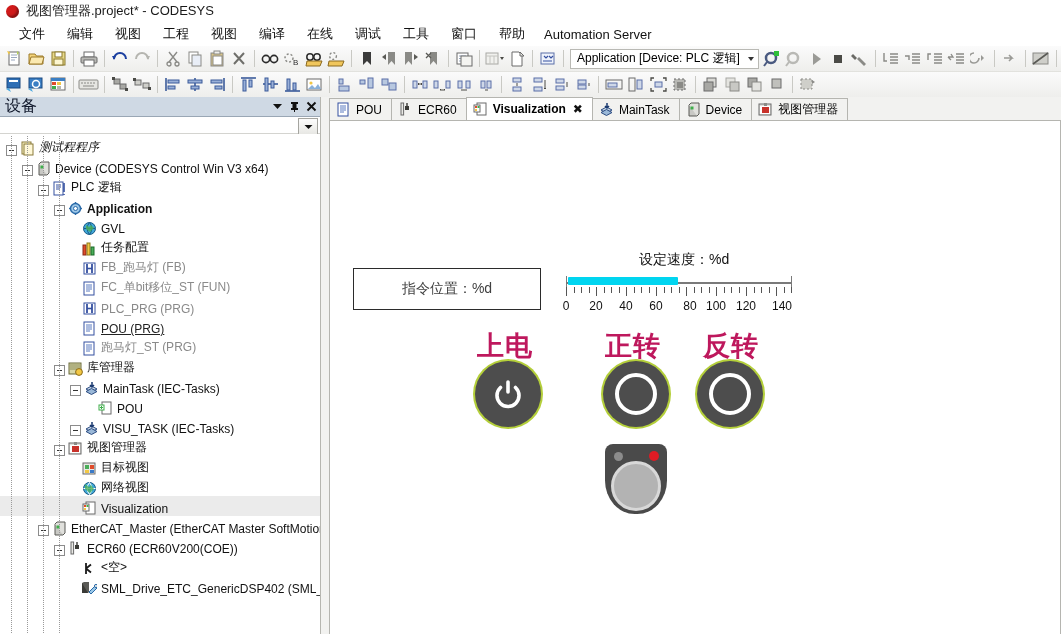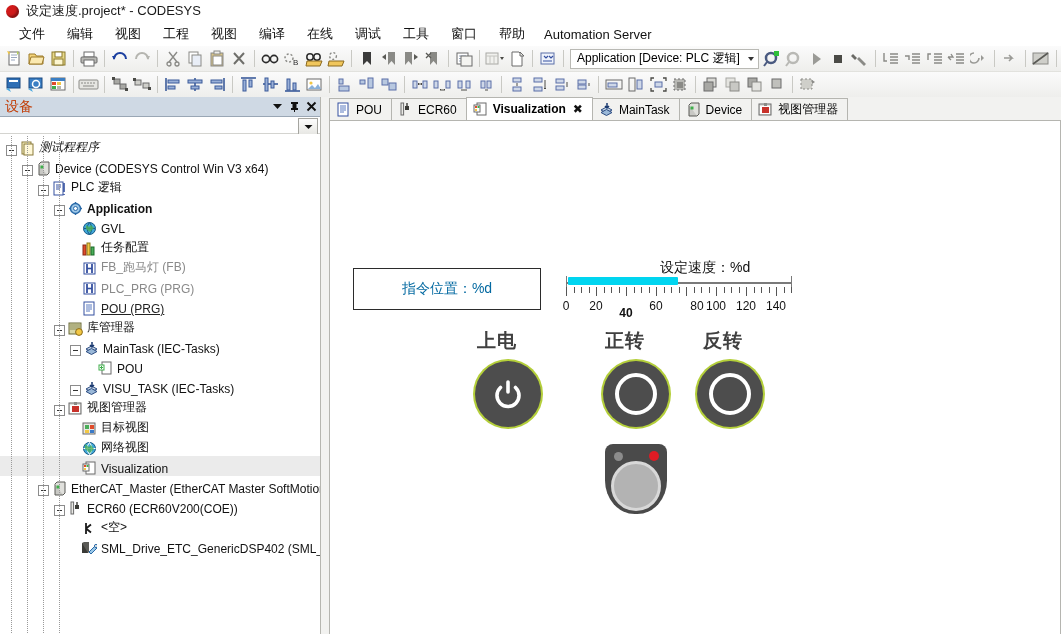--- a/index.html
+++ b/index.html
@@ -35,21 +35,21 @@
                border-top:4px solid #333;}
 
   
   .body{position:absolute;top:97px;left:0;right:0;bottom:0;display:flex;}
 
   
   .devpanel{width:320px;background:#ffffff;display:flex;flex-direction:column;
             border-right:1px solid #b6b6b0;position:relative;}
   .devhdr{height:19px;background:#cfd9e4;display:flex;align-items:center;
           border-bottom:1px solid #9aa7b5;padding-left:5px;}
-  .devhdr .t{font-size:14px;flex:1;color:#c2410c;}
+  .devhdr .t{font-size:16px;flex:1;color:#0f172a;}
   .hicon{width:17px;height:16px;display:flex;align-items:center;justify-content:center;color:#111;font-size:11px;}
   .devsub{height:16px;background:#ffffff;border-bottom:1px solid #d4d4d0;position:relative;}
   .dropbtn{position:absolute;right:2px;top:1px;width:18px;height:16px;border:1px solid #a5a5a0;
            background:linear-gradient(#fdfdfd,#e6e6e2);display:flex;align-items:center;justify-content:center;}
   .tree{flex:1;overflow:hidden;position:relative;padding-top:2px;background:#fff;}
   .trow{height:20px;display:flex;align-items:flex-end;white-space:nowrap;position:relative;}
   .trow.sel{background:#ebebeb;}
   .tnode{width:9px;height:9px;border:1px solid #8c8c8c;background:#fff;font-size:9px;
          line-height:7px;text-align:center;color:#333;margin-right:2px;flex:0 0 auto;
          display:flex;align-items:center;justify-content:center;}
@@ -77,23 +77,23 @@
   .tabscroll{position:absolute;right:84px;bottom:-8px;display:flex;gap:8px;align-items:center;}
   .tri{width:0;height:0;}
   .tri.up{border-left:6px solid transparent;border-right:6px solid transparent;border-bottom:6px solid #8c8c8c;}
   .tri.dn{border-left:7px solid transparent;border-right:7px solid transparent;border-top:8px solid #5f5f5f;}
   .canvaswrap{flex:1;padding:0 0 0 8px;}
   .canvas{height:100%;background:#ffffff;border:1px solid #b5b5b0;border-top:1px solid #b5b5b0;
           position:relative;overflow:hidden;}
 
   
   .vis-rect{position:absolute;border:1px solid #2b2b2b;background:#fff;
-            display:flex;align-items:center;justify-content:center;font-size:14px;color:#0369a1;}
+            display:flex;align-items:center;justify-content:center;font-size:14px;color:#404040;}
   .vis-label{position:absolute;font-size:14px;color:#111;white-space:nowrap;}
-  .vis-btnlabel{position:absolute;font-size:19px;font-weight:bold;color:#404040;white-space:nowrap;
+  .vis-btnlabel{position:absolute;font-size:27px;font-weight:bold;color:#be185d;white-space:nowrap;
                 letter-spacing:1px;text-align:right;}
 
   .slider{position:absolute;}
   .sl-track{position:absolute;left:0;top:6px;height:2px;background:#7a7a7a;}
   .sl-fill{position:absolute;left:2px;top:1px;height:8px;background:#00d5f0;border-radius:1px;}
   .sl-cap{position:absolute;width:1px;background:#7a7a7a;top:0;height:13px;}
   .sl-tick{position:absolute;width:1px;background:#555;}
   .sl-num{position:absolute;font-size:12px;color:#111;text-align:center;}
 
   .pwrbtn{position:absolute;border-radius:50%;background:#4d4d4d;
@@ -107,21 +107,21 @@
   .knob-face{position:absolute;border-radius:50%;background:#b3b3b3;
              border:3px solid #d8d8d8;box-sizing:border-box;}
 </style>
 </head>
 <body>
 
 <div id="app">
 
   <div class="titlebar">
     <div class="tb-dot"></div>
-    <div class="tb-title">设定速度.project* - CODESYS</div>
+    <div class="tb-title">视图管理器.project* - CODESYS</div>
   </div>
 
   <div class="menubar">
     <div class="menu-item">文件</div>
     <div class="menu-item">编辑</div>
     <div class="menu-item">视图</div>
     <div class="menu-item">工程</div>
     <div class="menu-item">视图</div>
     <div class="menu-item">编译</div>
     <div class="menu-item">在线</div>
@@ -719,37 +719,59 @@
                 <path d="M5 7.5h5" stroke="#3550a0" stroke-width="1.6"></path>
               </svg>
             </div>
             <div class="tlabel gray">FB_跑马灯 (FB)</div>
           </div>
           <div class="trow">
             <div class="tspacer" style="width: 70px;"></div>
             <div style="width: 11px; flex: 0 0 auto;"></div>
             <div class="ticon">
               <svg width="15" height="15">
+                <rect x="2" y="1" width="10" height="13" fill="#fff" stroke="#3550a0"></rect>
+                <path d="M4 4h6M4 6h6M4 8h6M4 10h4" stroke="#5a7ac0"></path>
+              </svg>
+            </div>
+            <div class="tlabel gray">FC_单bit移位_ST (FUN)</div>
+          </div>
+          <div class="trow">
+            <div class="tspacer" style="width: 70px;"></div>
+            <div style="width: 11px; flex: 0 0 auto;"></div>
+            <div class="ticon">
+              <svg width="15" height="15">
                 <rect x="2" y="2" width="11" height="11" fill="#fff" stroke="#3550a0"></rect>
                 <path d="M5 3v9M10 3v9" stroke="#3550a0" stroke-width="1.8"></path>
                 <path d="M5 7.5h5" stroke="#3550a0" stroke-width="1.6"></path>
               </svg>
             </div>
             <div class="tlabel gray">PLC_PRG (PRG)</div>
           </div>
           <div class="trow">
             <div class="tspacer" style="width: 70px;"></div>
             <div style="width: 11px; flex: 0 0 auto;"></div>
             <div class="ticon">
               <svg width="15" height="15">
                 <rect x="2" y="1" width="10" height="13" fill="#fff" stroke="#3550a0"></rect>
                 <path d="M4 4h6M4 6h6M4 8h6M4 10h4" stroke="#5a7ac0"></path>
               </svg>
             </div>
             <div class="tlabel ul" style="color: rgb(34, 34, 34);">POU (PRG)</div>
+          </div>
+          <div class="trow">
+            <div class="tspacer" style="width: 70px;"></div>
+            <div style="width: 11px; flex: 0 0 auto;"></div>
+            <div class="ticon">
+              <svg width="15" height="15">
+                <rect x="2" y="1" width="10" height="13" fill="#fff" stroke="#3550a0"></rect>
+                <path d="M4 4h6M4 6h6M4 8h6M4 10h4" stroke="#5a7ac0"></path>
+              </svg>
+            </div>
+            <div class="tlabel gray">跑马灯_ST (PRG)</div>
           </div>
           <div class="trow">
             <div class="tspacer" style="width: 54px;"></div>
             <div class="tnode">
               <i></i>
             </div>
             <div class="ticon">
               <svg width="15" height="15">
                 <rect x="1" y="2" width="12" height="11" fill="#d8d8a8" stroke="#6a6a3a"></rect>
                 <path d="M2 4h10M2 6h10M2 8h10" stroke="#8a8a5a"></path>
@@ -979,21 +1001,21 @@
           <div class="tabscroll">
           <span class="tri up"></span>
           <span class="tri dn"></span>
         </div>
       </div>
       <div class="canvaswrap">
         <div class="canvas">
 
           <div class="vis-rect" style="left:23px;top:147px;width:186px;height:40px;">指令位置：%d</div>
 
-          <div class="vis-label" style="left:330px;top:130px;margin-top:8px;">设定速度：%d</div>
+          <div class="vis-label" style="left:309px;top:130px;">设定速度：%d</div>
 
           <div class="slider" id="slider" style="left:236px;top:155px;width:240px;height:45px;">
               <div class="sl-track" style="width: 225px; background: rgb(122, 122, 122);"></div>
               <div class="sl-cap" style="left: 0px; background: rgb(122, 122, 122);"></div>
               <div class="sl-cap" style="left: 225px; background: rgb(122, 122, 122);"></div>
               <div class="sl-fill" style="width: 110px; background: rgb(0, 213, 240);"></div>
               <div class="sl-tick" style="left: 0px; top: 11px; height: 9px;"></div>
               <div class="sl-tick" style="left: 8px; top: 11px; height: 6px;"></div>
               <div class="sl-tick" style="left: 15px; top: 11px; height: 6px;"></div>
               <div class="sl-tick" style="left: 23px; top: 11px; height: 6px;"></div>
@@ -1019,26 +1041,26 @@
               <div class="sl-tick" style="left: 173px; top: 11px; height: 6px;"></div>
               <div class="sl-tick" style="left: 180px; top: 11px; height: 9px;"></div>
               <div class="sl-tick" style="left: 188px; top: 11px; height: 6px;"></div>
               <div class="sl-tick" style="left: 195px; top: 11px; height: 6px;"></div>
               <div class="sl-tick" style="left: 203px; top: 11px; height: 6px;"></div>
               <div class="sl-tick" style="left: 210px; top: 11px; height: 9px;"></div>
               <div class="sl-tick" style="left: 218px; top: 11px; height: 6px;"></div>
               <div class="sl-tick" style="left: 225px; top: 11px; height: 6px;"></div>
               <div class="sl-num" style="left: -16px; top: 23px; width: 32px;">0</div>
               <div class="sl-num" style="left: 14px; top: 23px; width: 32px;">20</div>
-              <div class="sl-num" style="left: 44px; top: 30px; width: 32px; font-weight: bold;">40</div>
+              <div class="sl-num" style="left: 44px; top: 23px; width: 32px;">40</div>
               <div class="sl-num" style="left: 74px; top: 23px; width: 32px;">60</div>
-              <div class="sl-num" style="left: 115px; top: 23px; width: 32px;">80</div>
+              <div class="sl-num" style="left: 108px; top: 23px; width: 32px;">80</div>
               <div class="sl-num" style="left: 134px; top: 23px; width: 32px;">100</div>
               <div class="sl-num" style="left: 164px; top: 23px; width: 32px;">120</div>
-              <div class="sl-num" style="left: 194px; top: 23px; width: 32px;">140</div>
+              <div class="sl-num" style="left: 194px; top: 23px; width: 32px; text-align: right;">140</div>
             </div>
 
           <div class="vis-btnlabel" style="left:147px;top:207px;">上电</div>
           <div class="vis-btnlabel" style="left:275px;top:207px;">正转</div>
           <div class="vis-btnlabel" style="left:373px;top:207px;">反转</div>
 
           <div class="pwrbtn" style="left: 145px; top: 240px; width: 66px; height: 66px; background: rgb(77, 77, 77); box-shadow: rgb(180, 207, 58) 0px 0px 0px 2px;">
             <svg width="34" height="34" viewBox="0 0 34 34">
               <path d="M9.5 10.5 A11 11 0 1 0 24.5 10.5" stroke="#ffffff" stroke-width="3.6" fill="none" stroke-linecap="round"></path>
               <path d="M17 5v10" stroke="#ffffff" stroke-width="3.6" stroke-linecap="round"></path>

